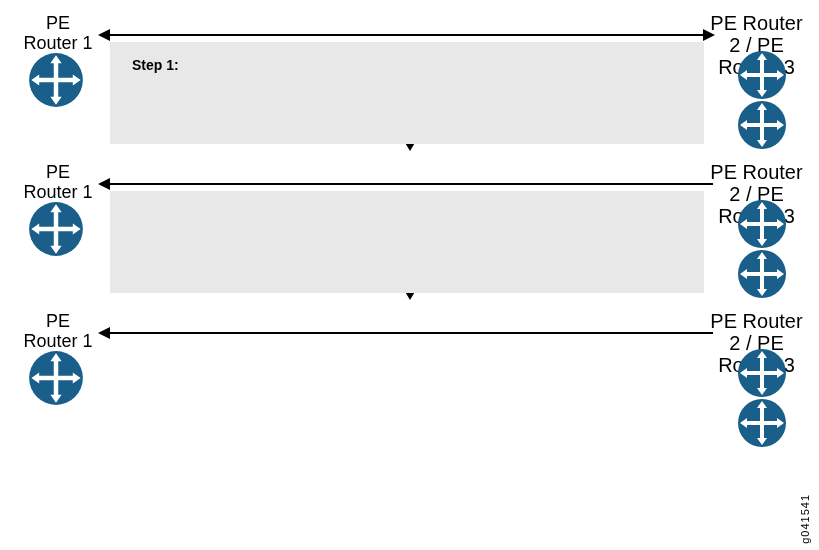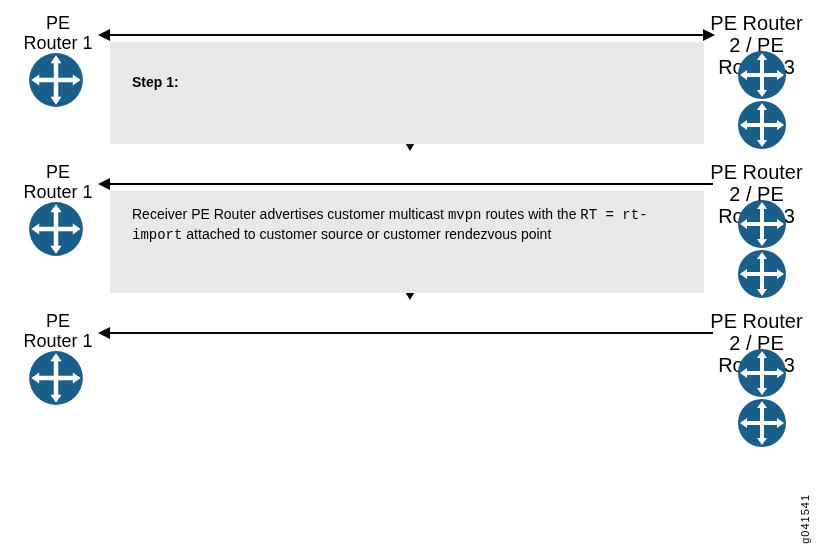--- a/index.html
+++ b/index.html
@@ -79,21 +79,20 @@
       margin-bottom: 30px;
     }
     .step-content {
       display: flex;
       gap: 10px;
       line-height: 1.35;
     }
     .step-label {
       font-weight: bold;
       white-space: nowrap;
-      margin-top: 17px;
     }
     .step-text { flex: 1; }
     .mono { font-family: "Courier New", Courier, monospace; }
     .down-arrow {
       text-align: center;
       margin: -20px 0 6px 0;
     }
     .down-arrow svg { display: inline-block; }
     .figure-id {
       position: absolute;
@@ -163,21 +162,20 @@
       <span class="router-icon"><svg width="50" height="50" viewBox="0 0 100 100">
     <circle cx="50" cy="50" r="48" fill="#1a5e8a"></circle>
     <g fill="#fff">
       <path d="M50 6 L60 20 L54 20 L54 46 L80 46 L80 40 L94 50 L80 60 L80 54 L54 54 L54 80 L60 80 L50 94 L40 80 L46 80 L46 54 L20 54 L20 60 L6 50 L20 40 L20 46 L46 46 L46 20 L40 20 Z"></path>
     </g>
   </svg></span>
     </div>
     <div class="arrow-row left"></div>
     <div class="gray-box">
       <div class="step-content">
-        <div class="step-text">Receiver PE Router advertises customer multicast <span class="mono">mvpn</span> routes with the <span class="mono">RT = rt-import</span> attached to customer source or customer rendezvous point</div>
       </div>
     </div>
   </div>
     <div class="down-arrow"><svg width="14" height="28" viewBox="0 0 14 28">
     <line x1="7" y1="0" x2="7" y2="18" stroke="#000" stroke-width="2"></line>
     <path d="M1 17 L7 27 L13 17 Z" fill="#000"></path>
   </svg></div>
     <div class="step-block">
     <div class="label-left">PE Router 1</div>
     <div class="label-right">PE Router 2 / PE Router 3</div>

